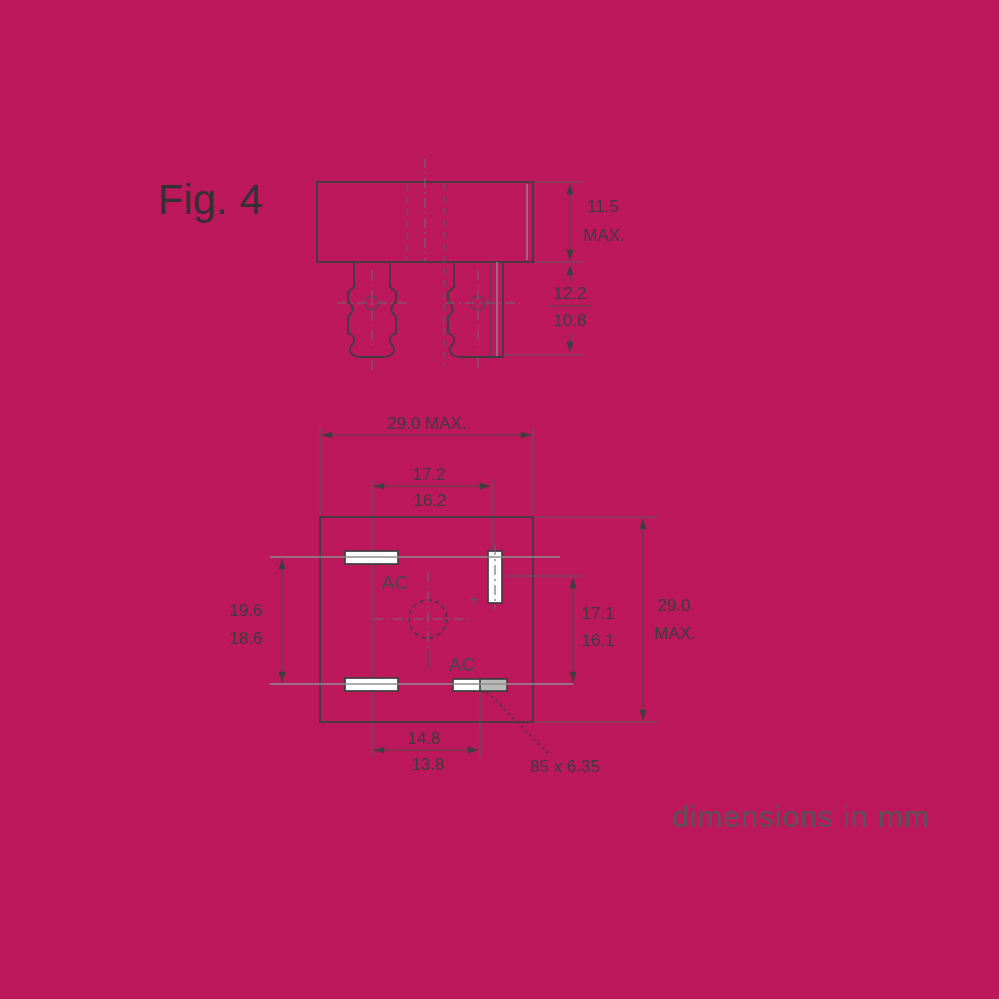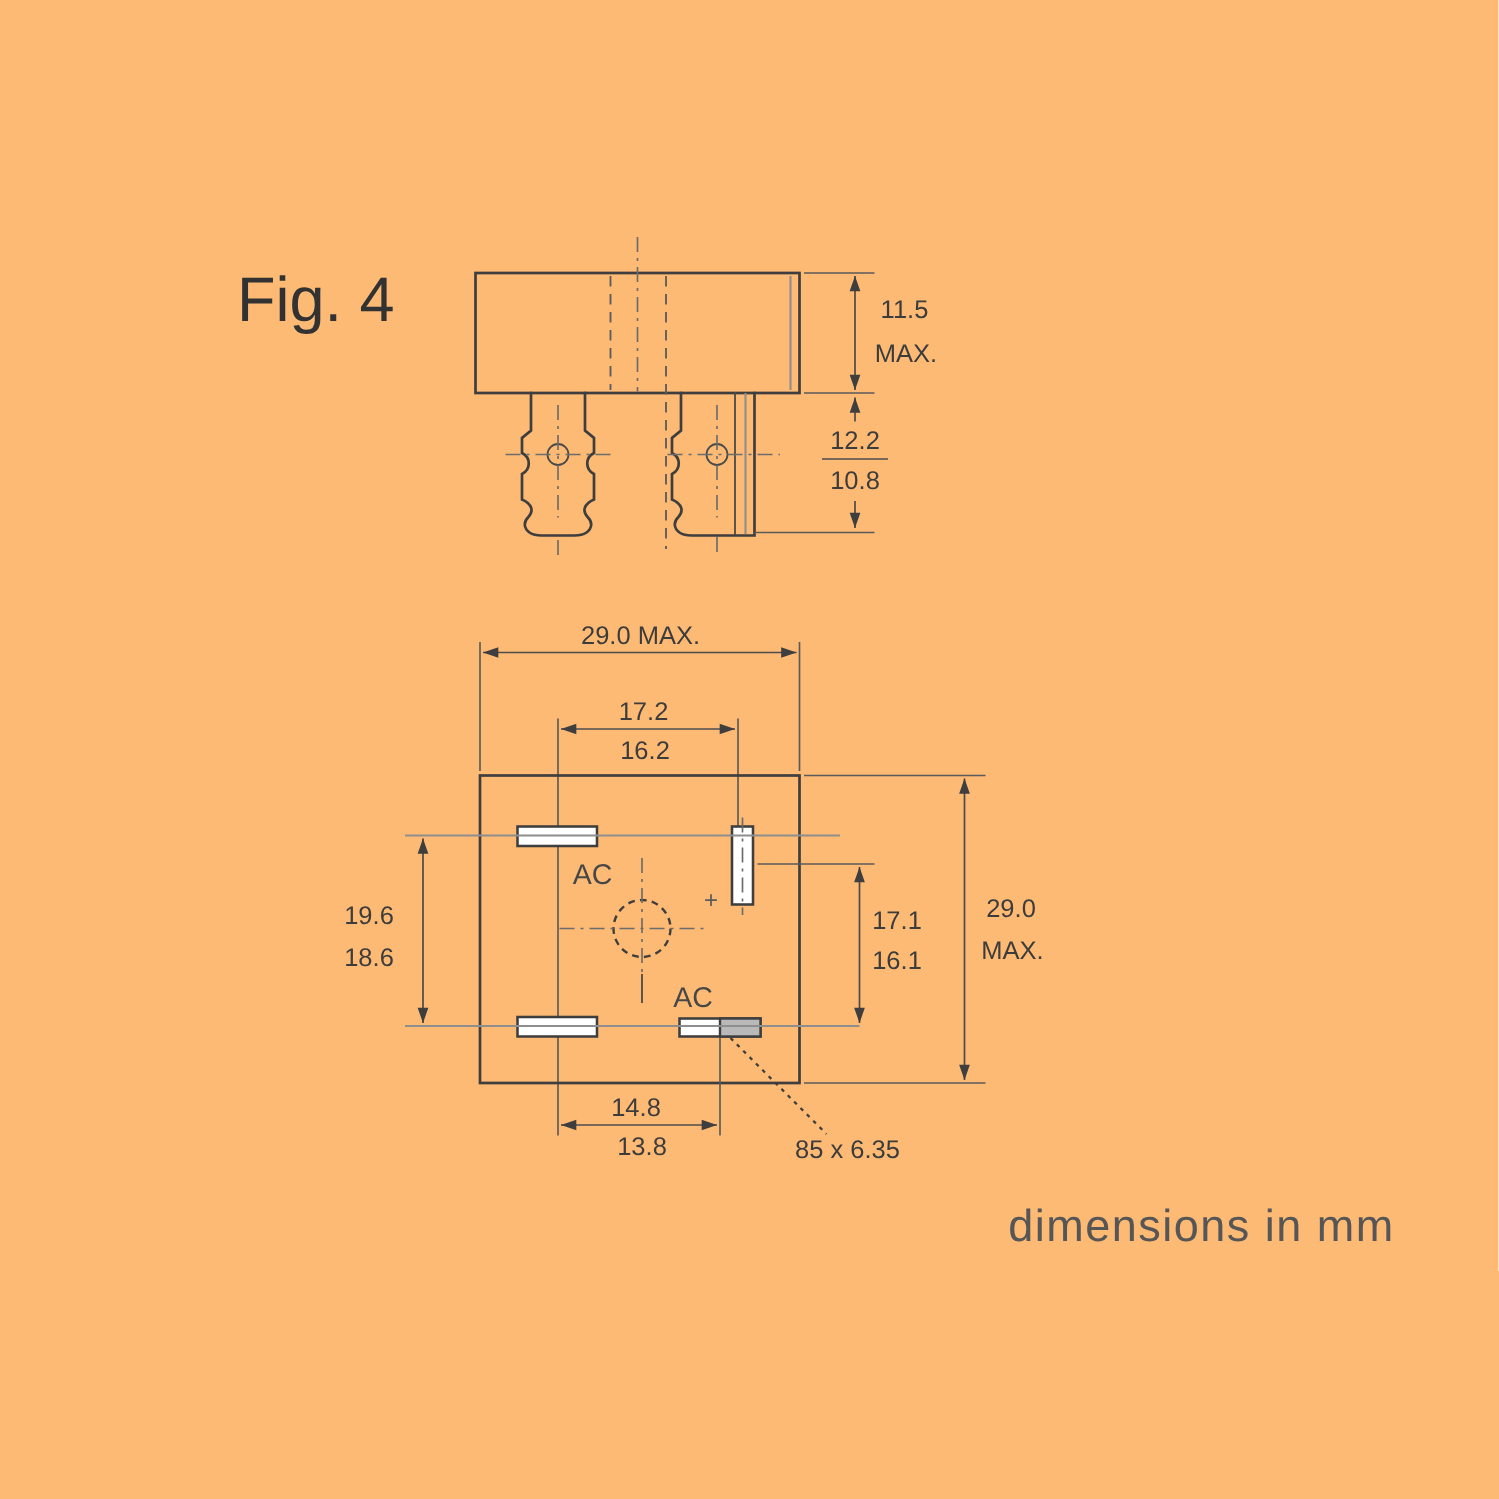--- a/index.html
+++ b/index.html
@@ -1,16 +1,16 @@
 <!DOCTYPE html>
 <html><head>
 <meta charset="utf-8">
 <style>
   html,body{margin:0;padding:0;background:#ffffff;}
-  .page{position:relative;width:999px;height:999px;background:#fdba74;overflow:hidden;}
+  .page{position:relative;width:999px;height:999px;background:#be185d;overflow:hidden;}
   svg{filter:blur(0.35px);}
   
   .outline{stroke:#3e3e3e;stroke-width:1.8;fill:none;stroke-linecap:square;}
   .outline-thin{stroke:#4a4a4a;stroke-width:1.2;fill:none;stroke-linecap:square;}
   .dimline{stroke:#4c4c4c;stroke-width:1.15;fill:none;}
   .extline{stroke:#5a5a5a;stroke-width:1.1;fill:none;}
   .grayline{stroke:#8e8e8e;stroke-width:1.4;fill:none;}
   .hidden-ln{stroke:#5c5c5c;stroke-width:1.25;fill:none;stroke-dasharray:7 5;}
   .centerln{stroke:#6b6b6b;stroke-width:1.1;fill:none;stroke-dasharray:10 4 2 4;}
   .dashcirc{stroke:#3e3e3e;stroke-width:1.6;fill:none;stroke-dasharray:4.5 3.5;}

